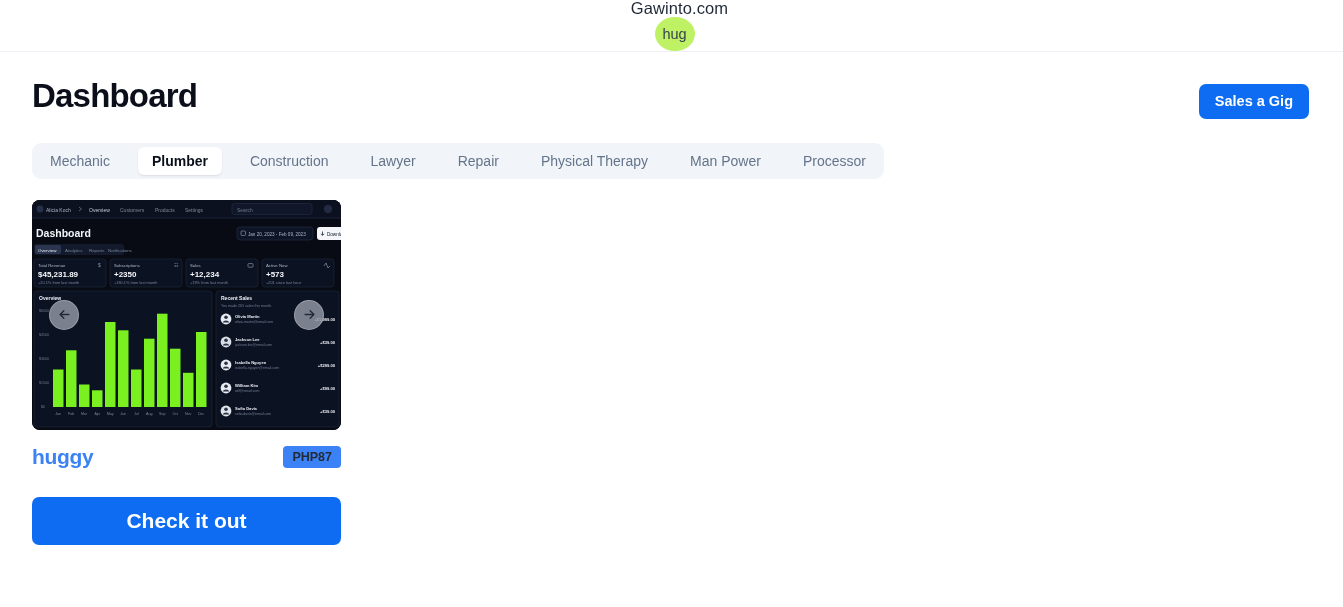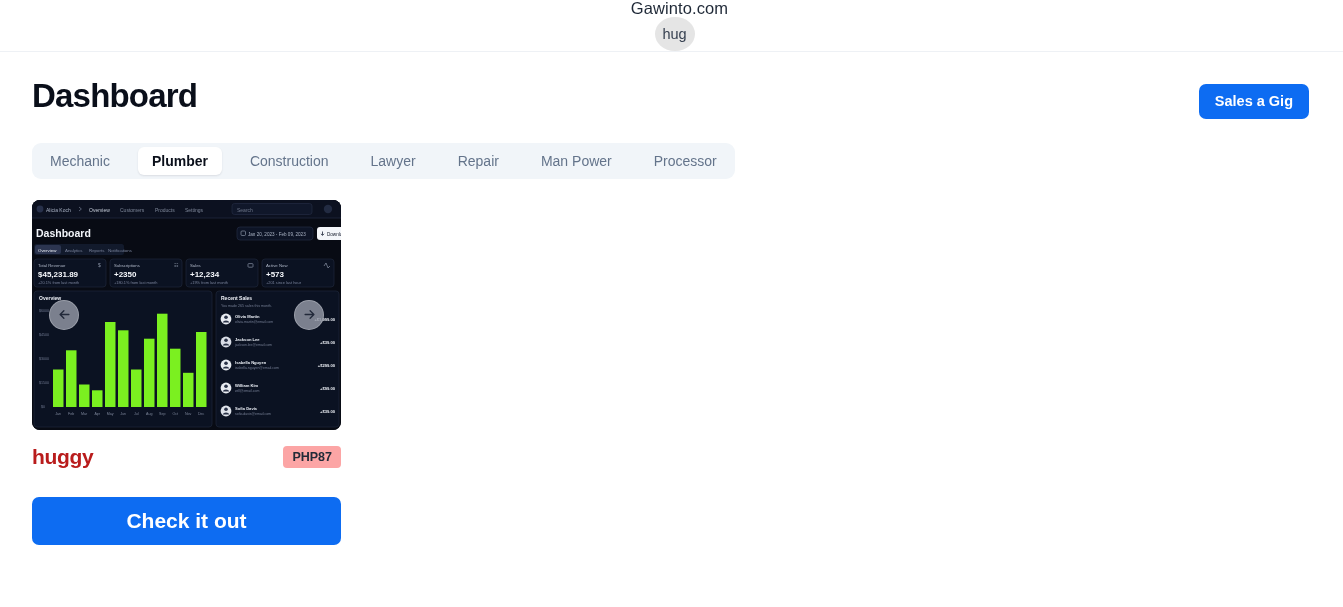--- a/index.html
+++ b/index.html
@@ -27,21 +27,21 @@
   }
   .brand {
     font-size: 16.5px;
     color: #1f2937;
     letter-spacing: .1px;
     line-height: 1;
   }
   .avatar {
     width: 40px; height: 40px;
     border-radius: 50%;
-    background: #e5e5e5;
+    background: #bef264;
     color: #374151;
     font-size: 14.5px;
     display: flex; align-items: center; justify-content: center;
     margin-right: 10px;
     overflow: hidden;
     white-space: nowrap;
   }
 
   
   .page {
@@ -145,26 +145,26 @@
 
   .card-titlerow {
     display: flex;
     align-items: center;
     justify-content: space-between;
     margin-top: 16px;
   }
   .card-title {
     font-size: 21px;
     font-weight: bold;
-    color: #b91c1c;
+    color: #3b82f6;
     letter-spacing: -0.3px;
     line-height: 1;
   }
   .badge {
-    background: #fca5a5;
+    background: #3b82f6;
     color: #222b38;
     font-size: 12.5px;
     font-weight: bold;
     border-radius: 4px;
     padding: 5px 9px;
     line-height: 1;
   }
   .card-sub {
     margin-top: 15px;
     font-size: 14.5px;
@@ -200,20 +200,21 @@
     <button class="btn-primary">Sales a Gig</button>
   </div>
 
   
   <div class="tabs">
     <button class="tab">Mechanic</button>
     <button class="tab active">Plumber</button>
     <button class="tab">Construction</button>
     <button class="tab">Lawyer</button>
     <button class="tab">Repair</button>
+    <button class="tab">Physical Therapy</button>
     <button class="tab">Man Power</button>
     <button class="tab">Processor</button>
   </div>
 
   
   <div class="cards">
     <div class="card">
 
       <div class="thumb">
         <svg width="309" height="230" viewBox="0 0 309 230">

